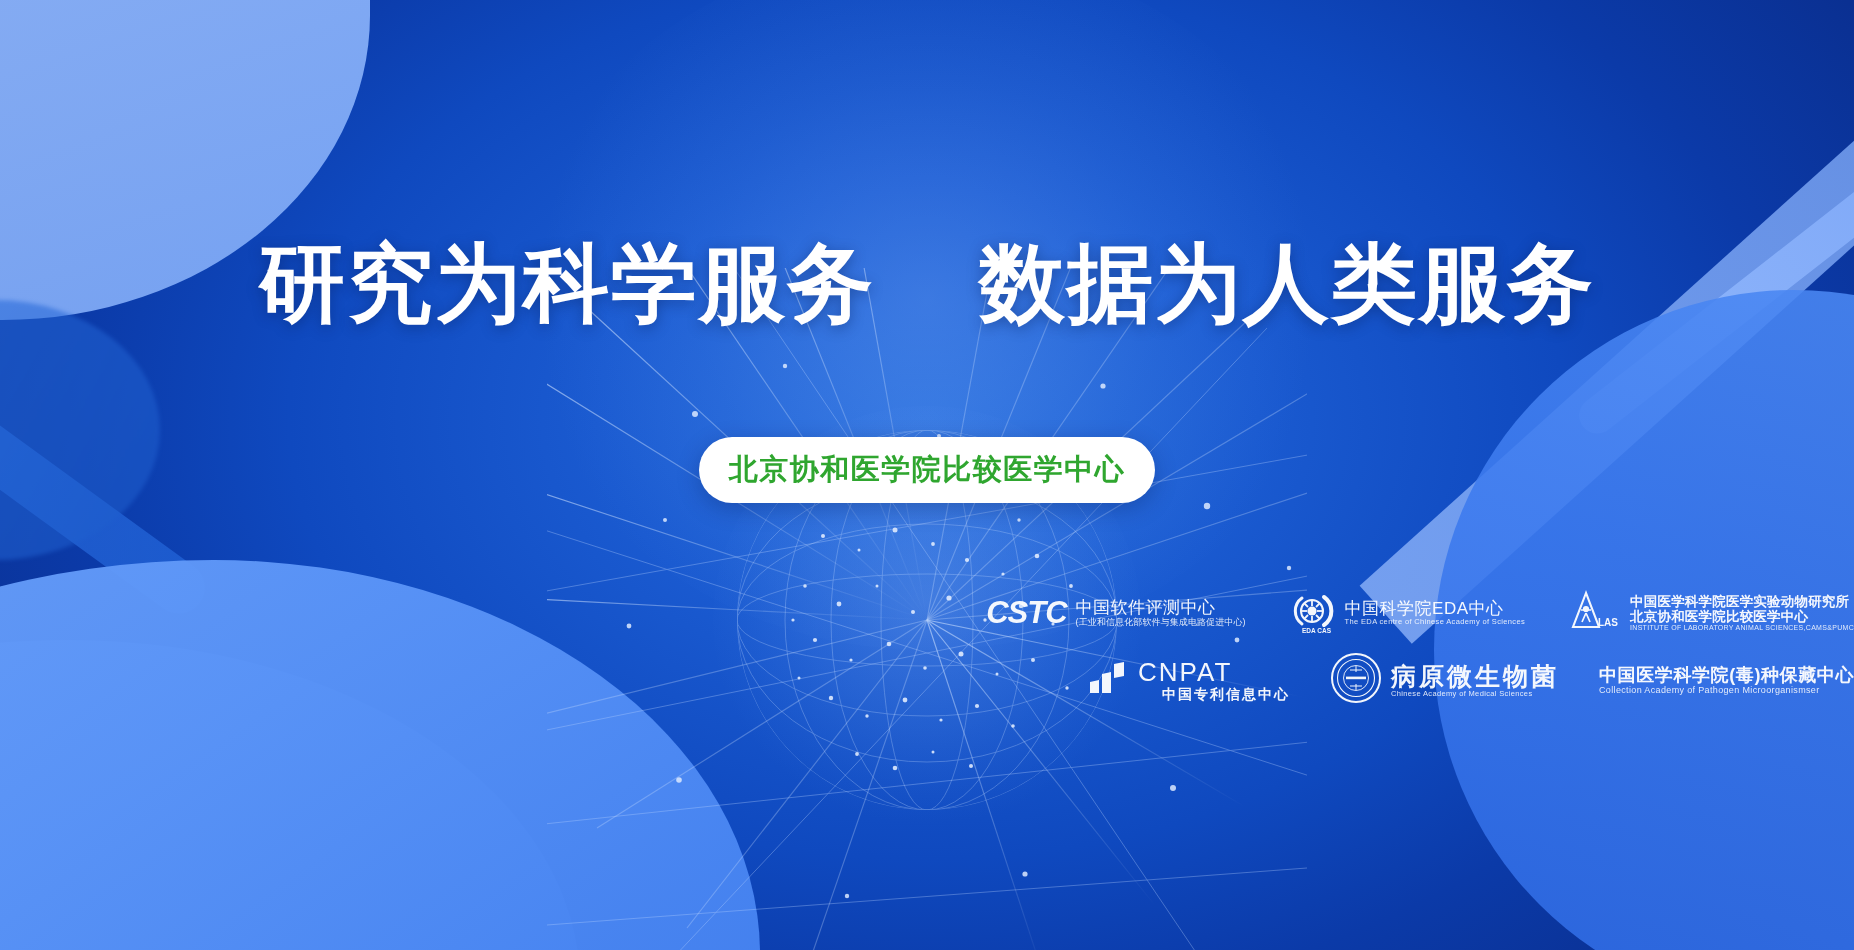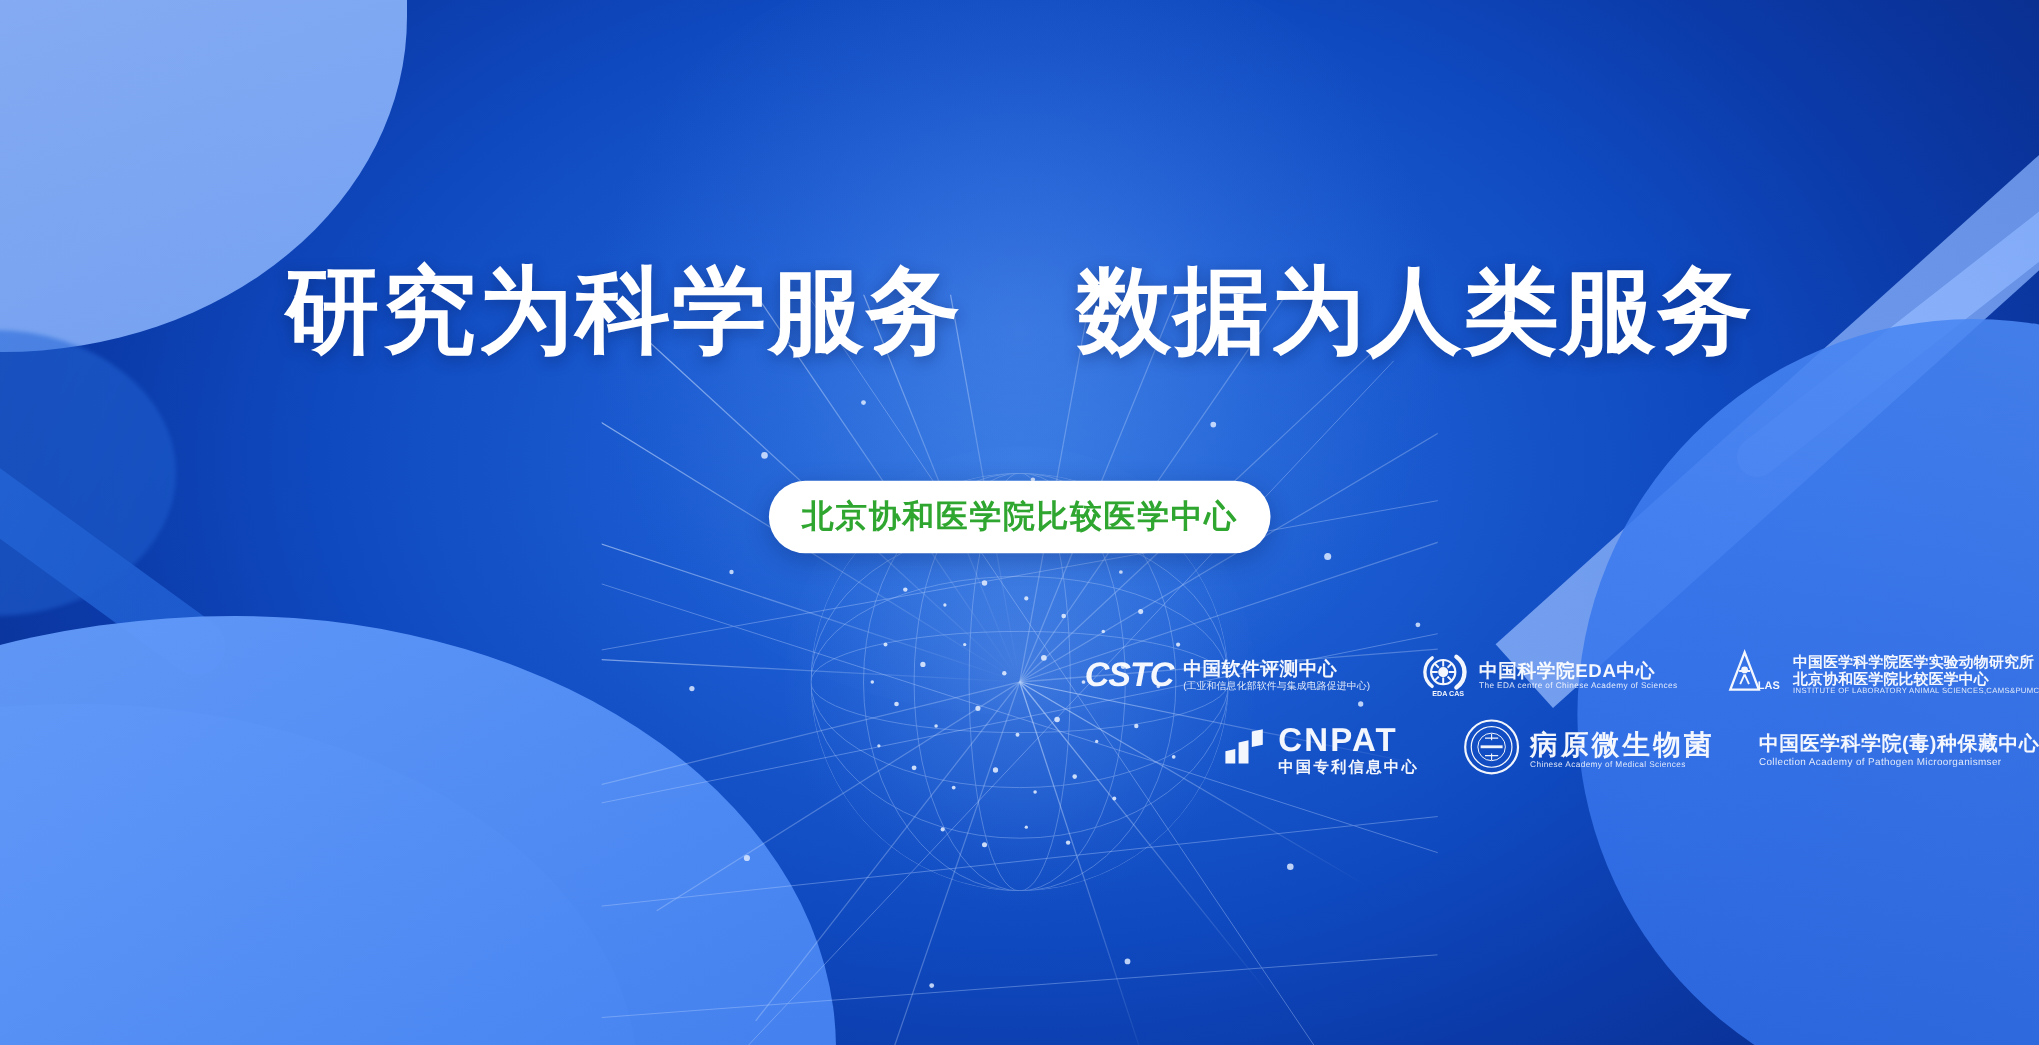--- a/index.html
+++ b/index.html
@@ -129,34 +129,34 @@
     display:flex;align-items:center;justify-content:flex-end;
     gap:44px;
   }
   .logo-row.row2{margin-top:14px;gap:40px;}
   .logo{
     display:flex;align-items:center;gap:9px;
     color:#ffffff;opacity:.95;
   }
   .logo-mark{flex:0 0 auto;display:block;}
   .logo-txt{display:flex;flex-direction:column;justify-content:center;line-height:1.12;}
-  .cn-main{font-size:17px;font-weight:bold;letter-spacing:.5px;white-space:nowrap;}
+  .cn-main{font-size:17px;font-weight:normal;letter-spacing:.5px;white-space:nowrap;}
   .cn-sub{font-size:9px;letter-spacing:.1px;white-space:nowrap;opacity:.92;}
   .en-sub{font-size:7.5px;letter-spacing:.35px;white-space:nowrap;opacity:.9;}
-  .lat-main{font-size:30px;font-weight:bold;letter-spacing:2px;white-space:nowrap;}
+  .lat-main{font-size:26px;font-weight:normal;letter-spacing:2px;white-space:nowrap;}
   .cstc-word{
     font-size:31px;font-weight:bold;font-style:italic;letter-spacing:-1px;
     white-space:nowrap;
   }
   .ilas-cn{font-size:13.5px;font-weight:bold;letter-spacing:.2px;white-space:nowrap;}
   .ilas-en{font-size:7px;letter-spacing:.3px;white-space:nowrap;opacity:.9;}
   .seal-cn{font-size:25px;font-weight:bold;letter-spacing:3px;white-space:nowrap;}
   .pathogen-cn{font-size:18px;font-weight:bold;letter-spacing:.6px;white-space:nowrap;}
   .pathogen-en{font-size:9px;letter-spacing:.35px;white-space:nowrap;opacity:.9;}
-  .cnpat-cn{font-size:14px;font-weight:bold;letter-spacing:2px;white-space:nowrap;}
+  .cnpat-cn{font-size:14px;font-weight:bold;letter-spacing:2px;white-space:nowrap;margin-left:24px;}
 </style>
 </head>
 <body>
 
 <div id="stage">
 
   <div class="deco blob-tl"></div>
   <div class="deco stripe-tr"></div>
   <div class="deco stripe-tr2"></div>
   <div class="deco blob-r"></div>

